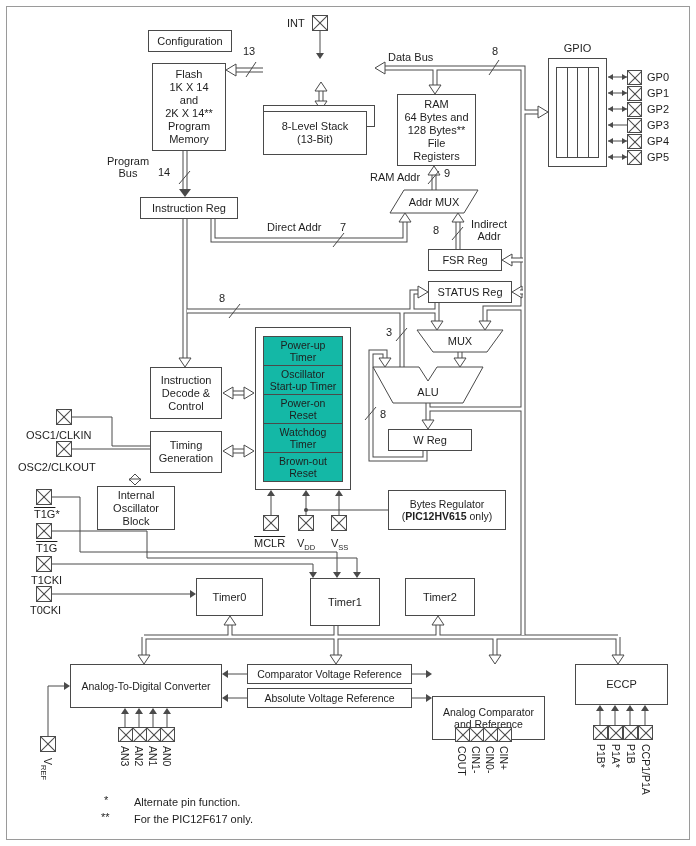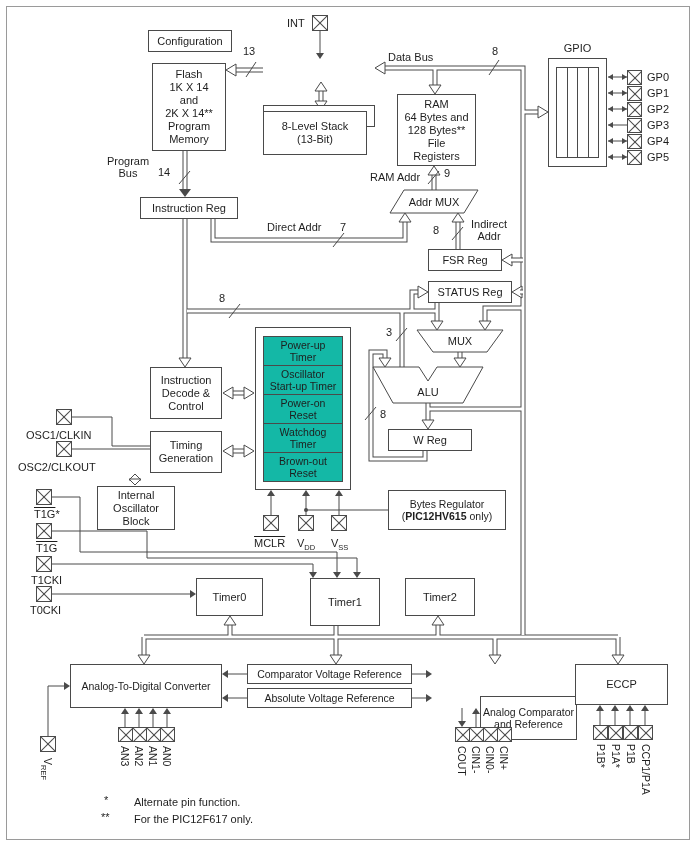--- a/index.html
+++ b/index.html
@@ -306,21 +306,21 @@
     <span class="bl"><span>(</span><b>PIC12HV615</b><span> only)</span></span>
   </div>
 
   <div class="box" style="left:196px;top:578px;width:67px;height:38px;">Timer0</div>
   <div class="box" style="left:302px;top:578px;width:70px;height:48px;margin-left:8px;">Timer1</div>
   <div class="box" style="left:405px;top:578px;width:70px;height:38px;">Timer2</div>
 
   <div class="box sm" style="left:70px;top:664px;width:152px;height:44px;">Analog-To-Digital Converter</div>
   <div class="box sm" style="left:247px;top:664px;width:165px;height:20px;">Comparator Voltage Reference</div>
   <div class="box sm" style="left:247px;top:688px;width:165px;height:20px;">Absolute Voltage Reference</div>
-  <div class="box sm" style="left:432px;top:696px;width:97px;height:44px;margin-left:48px;">Analog Comparator
+  <div class="box sm" style="left:432px;top:696px;width:113px;height:44px;">Analog Comparator
 and Reference</div>
   <div class="box" style="left:575px;top:664px;width:93px;height:41px;">ECCP</div>
 
   <div class="lbl" style="left:243px;top:45px;">13</div>
   <div class="lbl" style="left:388px;top:51px;">Data Bus</div>
   <div class="lbl" style="left:492px;top:45px;">8</div>
   <div class="lbl ctr" style="left:104px;top:155px;width:48px;">Program
 Bus</div>
   <div class="lbl" style="left:158px;top:166px;">14</div>
   <div class="lbl" style="left:370px;top:171px;">RAM Addr</div>

